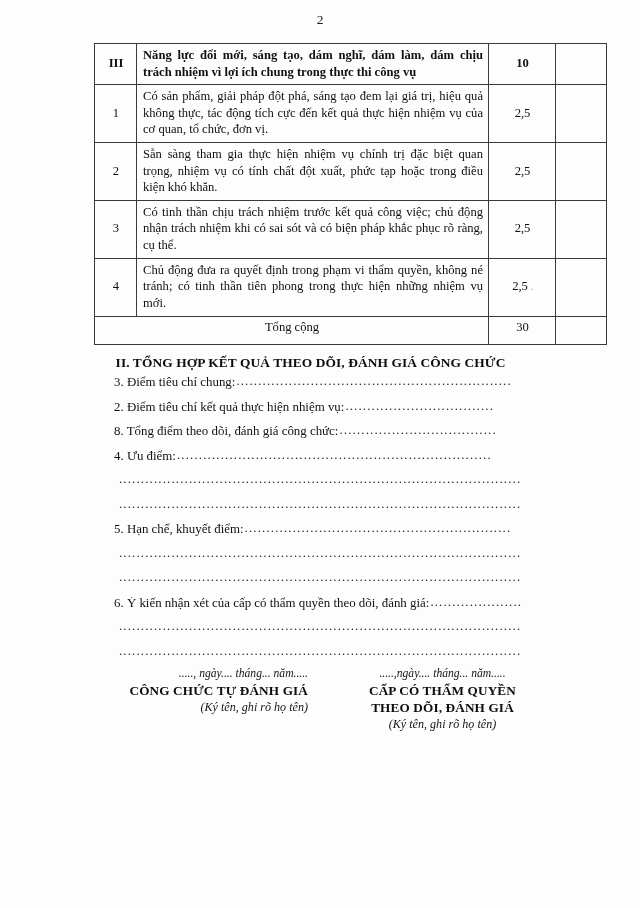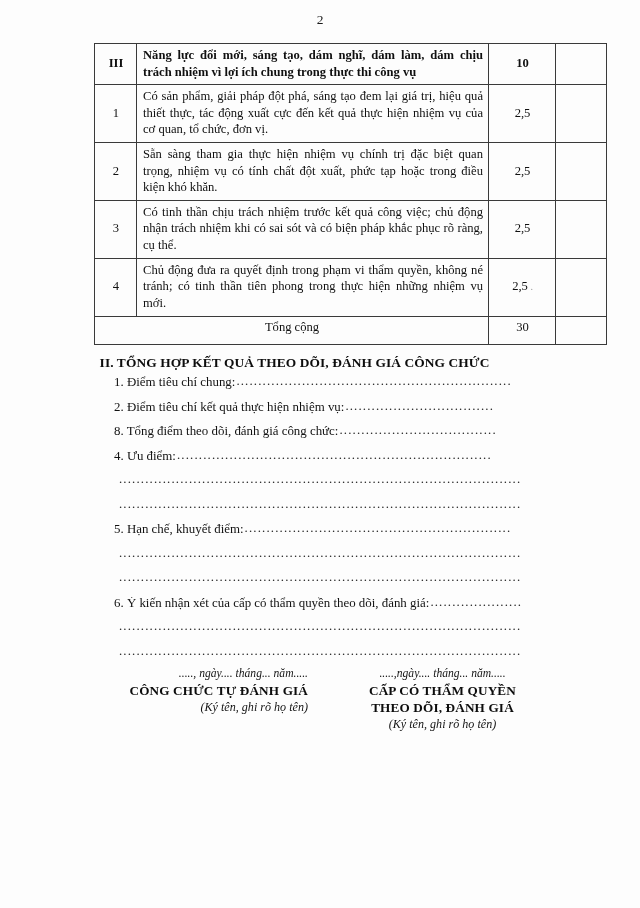--- a/index.html
+++ b/index.html
@@ -72,21 +72,21 @@
   }
   .stray-dot {
     font-weight: normal;
     color: #9a9a9a;
     font-size: 10px;
   }
 
   
   .section-heading {
     position: absolute;
-    left: 0;
+    left: 16px;
     top: 355px;
     width: 589px;
     text-align: center;
     font-size: 13.4px;
     font-weight: bold;
     letter-spacing: 0.1px;
     color: #0d0d0d;
   }
 
   
@@ -172,21 +172,21 @@
   <table class="criteria-table">
     <tbody>
       <tr class="row-section">
         <td class="col-idx">III</td>
         <td class="col-desc">Năng lực đổi mới, sáng tạo, dám nghĩ, dám làm, dám chịu trách nhiệm vì lợi ích chung trong thực thi công vụ</td>
         <td class="col-score">10</td>
         <td class="col-note"></td>
       </tr>
       <tr>
         <td class="col-idx">1</td>
-        <td class="col-desc">Có sản phẩm, giải pháp đột phá, sáng tạo đem lại giá trị, hiệu quả thiết thực, tác động xuất cực đến kết quả thực hiện nhiệm vụ của cơ quan, tổ chức, đơn vị.</td>
+        <td class="col-desc">Có sản phẩm, giải pháp đột phá, sáng tạo đem lại giá trị, hiệu quả không thực, tác động tích cực đến kết quả thực hiện nhiệm vụ của cơ quan, tổ chức, đơn vị.</td>
         <td class="col-score">2,5</td>
         <td class="col-note"></td>
       </tr>
       <tr>
         <td class="col-idx">2</td>
         <td class="col-desc">Sẵn sàng tham gia thực hiện nhiệm vụ chính trị đặc biệt quan trọng, nhiệm vụ có tính chất đột xuất, phức tạp hoặc trong điều kiện khó khăn.</td>
         <td class="col-score">2,5</td>
         <td class="col-note"></td>
       </tr>
       <tr>
@@ -207,21 +207,21 @@
         <td class="col-note"></td>
       </tr>
     </tbody>
   </table>
 
   <div class="section-heading">II. TỔNG HỢP KẾT QUẢ THEO DÕI, ĐÁNH GIÁ CÔNG CHỨC</div>
 
   <div class="form-lines">
 
     <div class="form-row">
-      <span class="label">1. Điểm tiêu chí chung:</span>
+      <span class="label">3. Điểm tiêu chí chung:</span>
       <span class="dots">...............................................................</span>
     </div>
 
     <div class="form-row">
       <span class="label">2. Điểm tiêu chí kết quả thực hiện nhiệm vụ:</span>
       <span class="dots">..................................</span>
     </div>
 
     <div class="form-row">
       <span class="label">8. Tổng điểm theo dõi, đánh giá công chức:</span>

